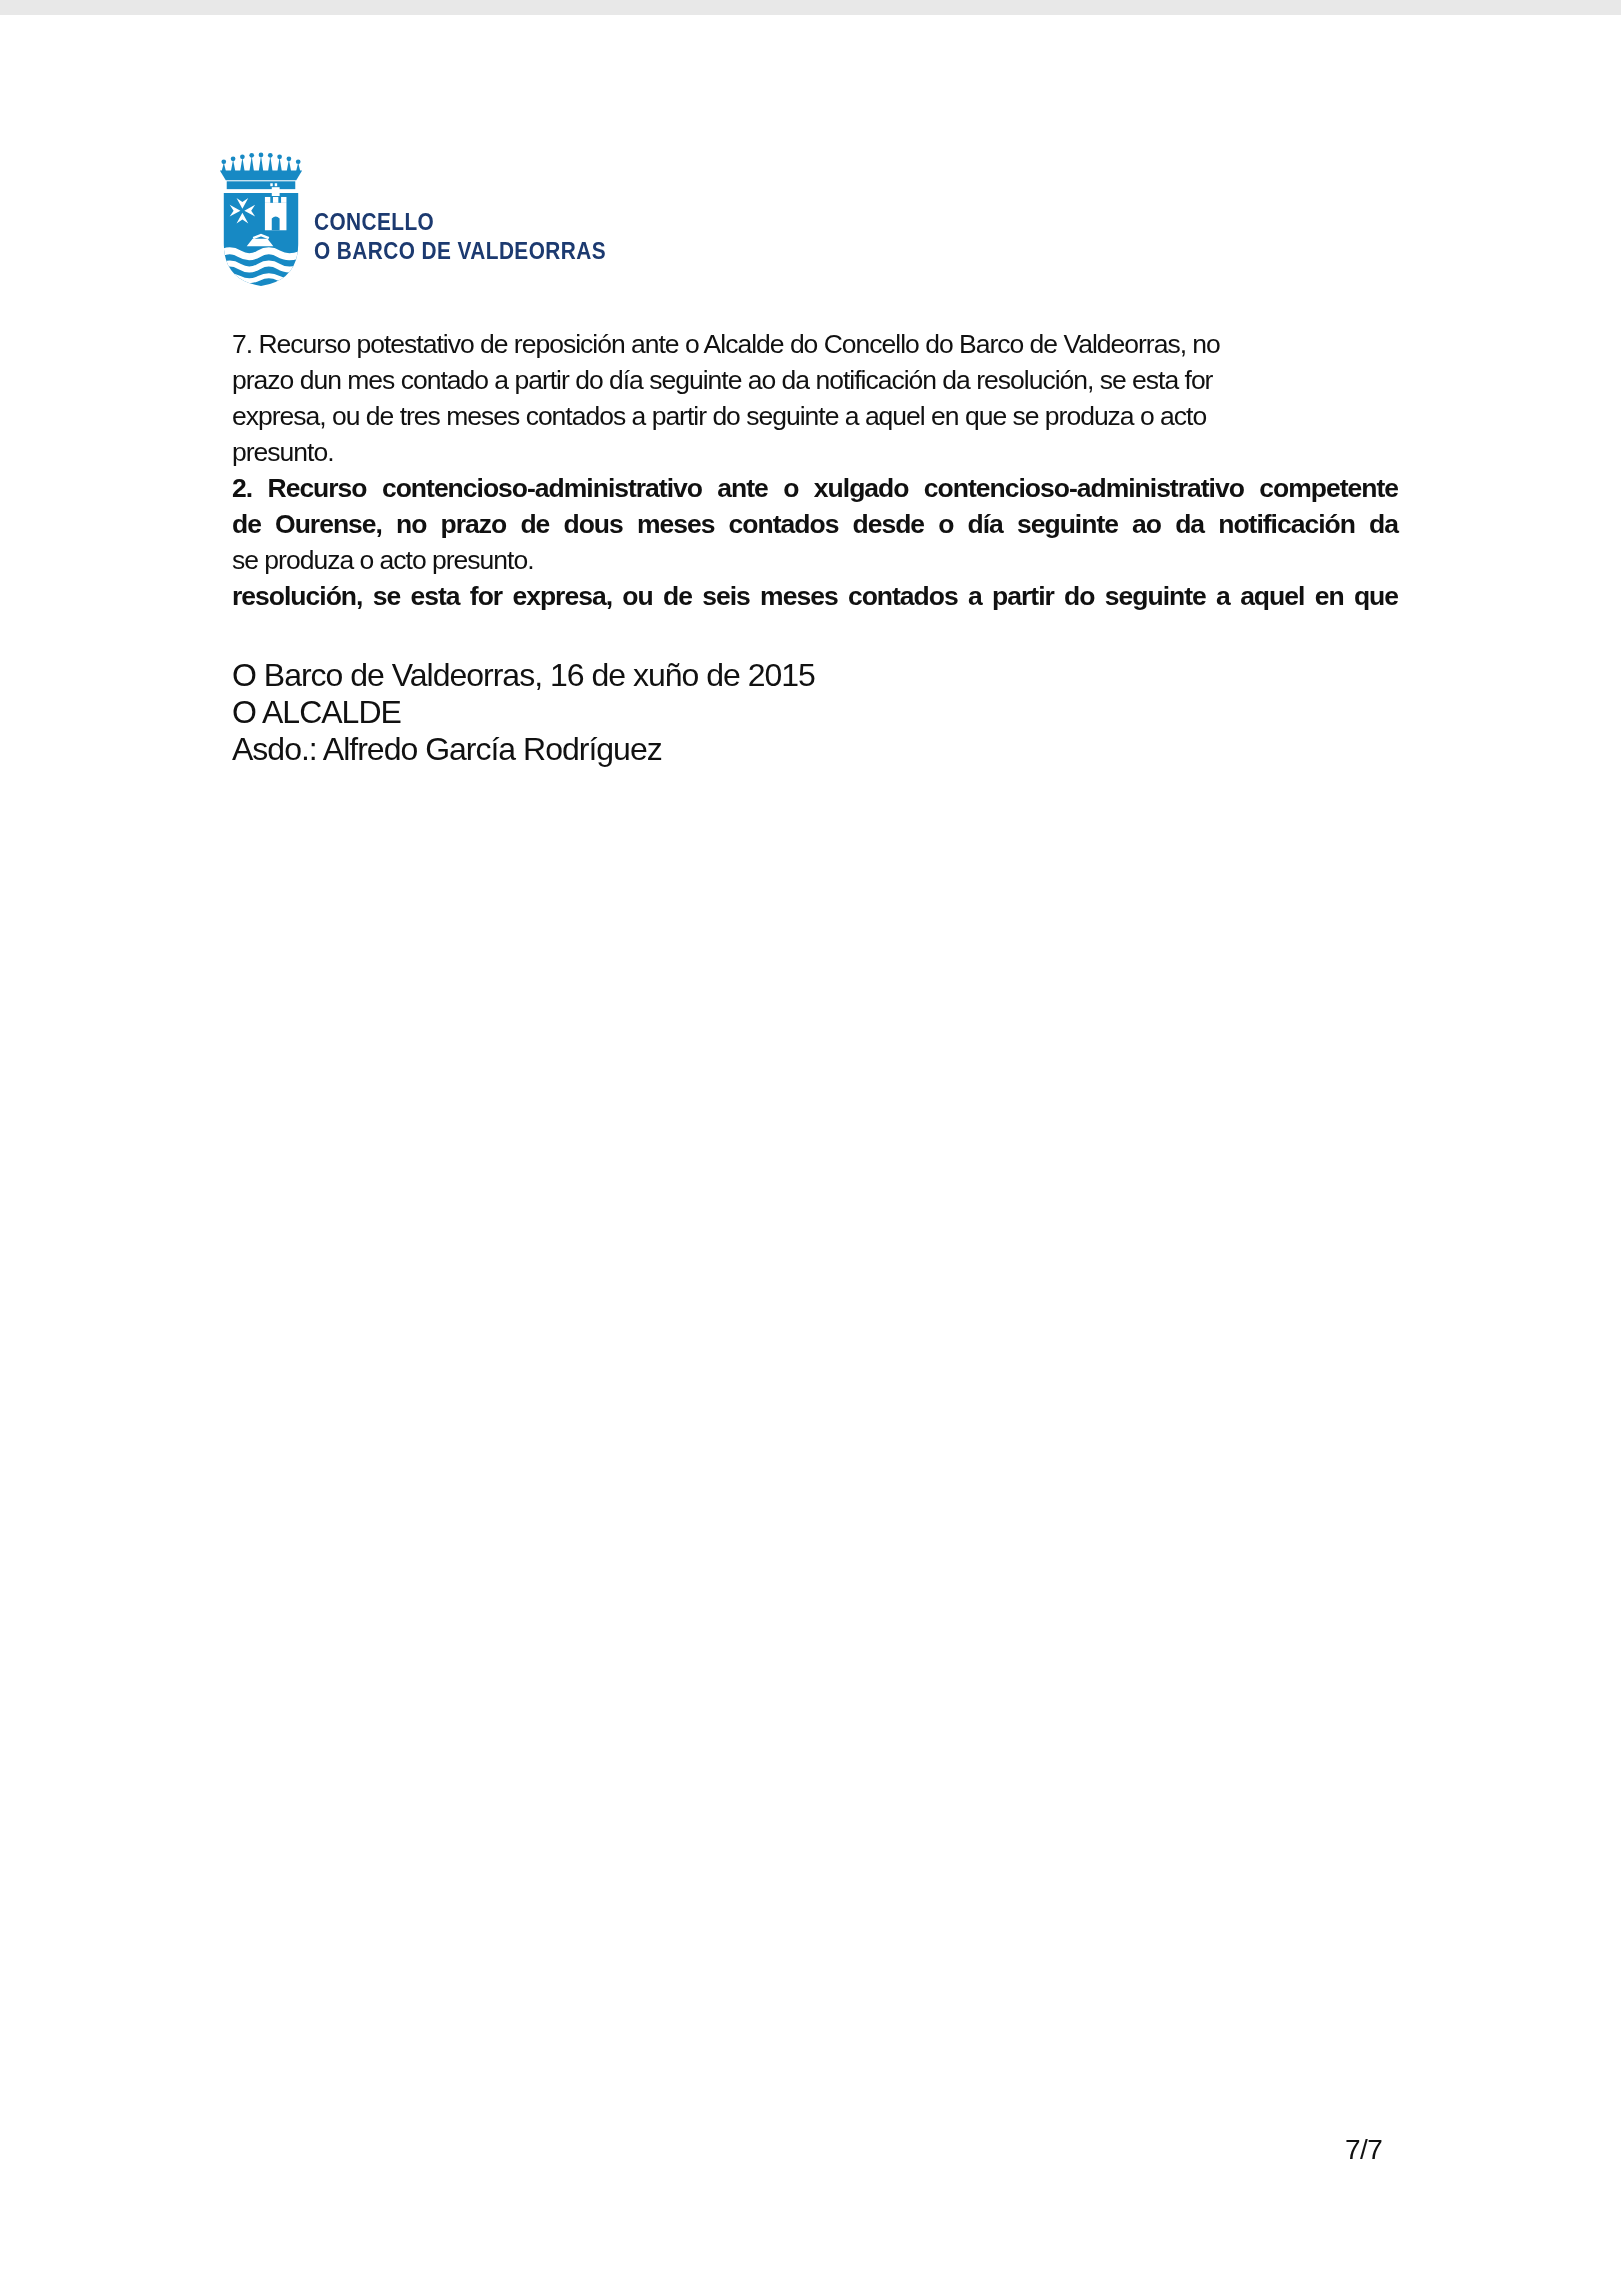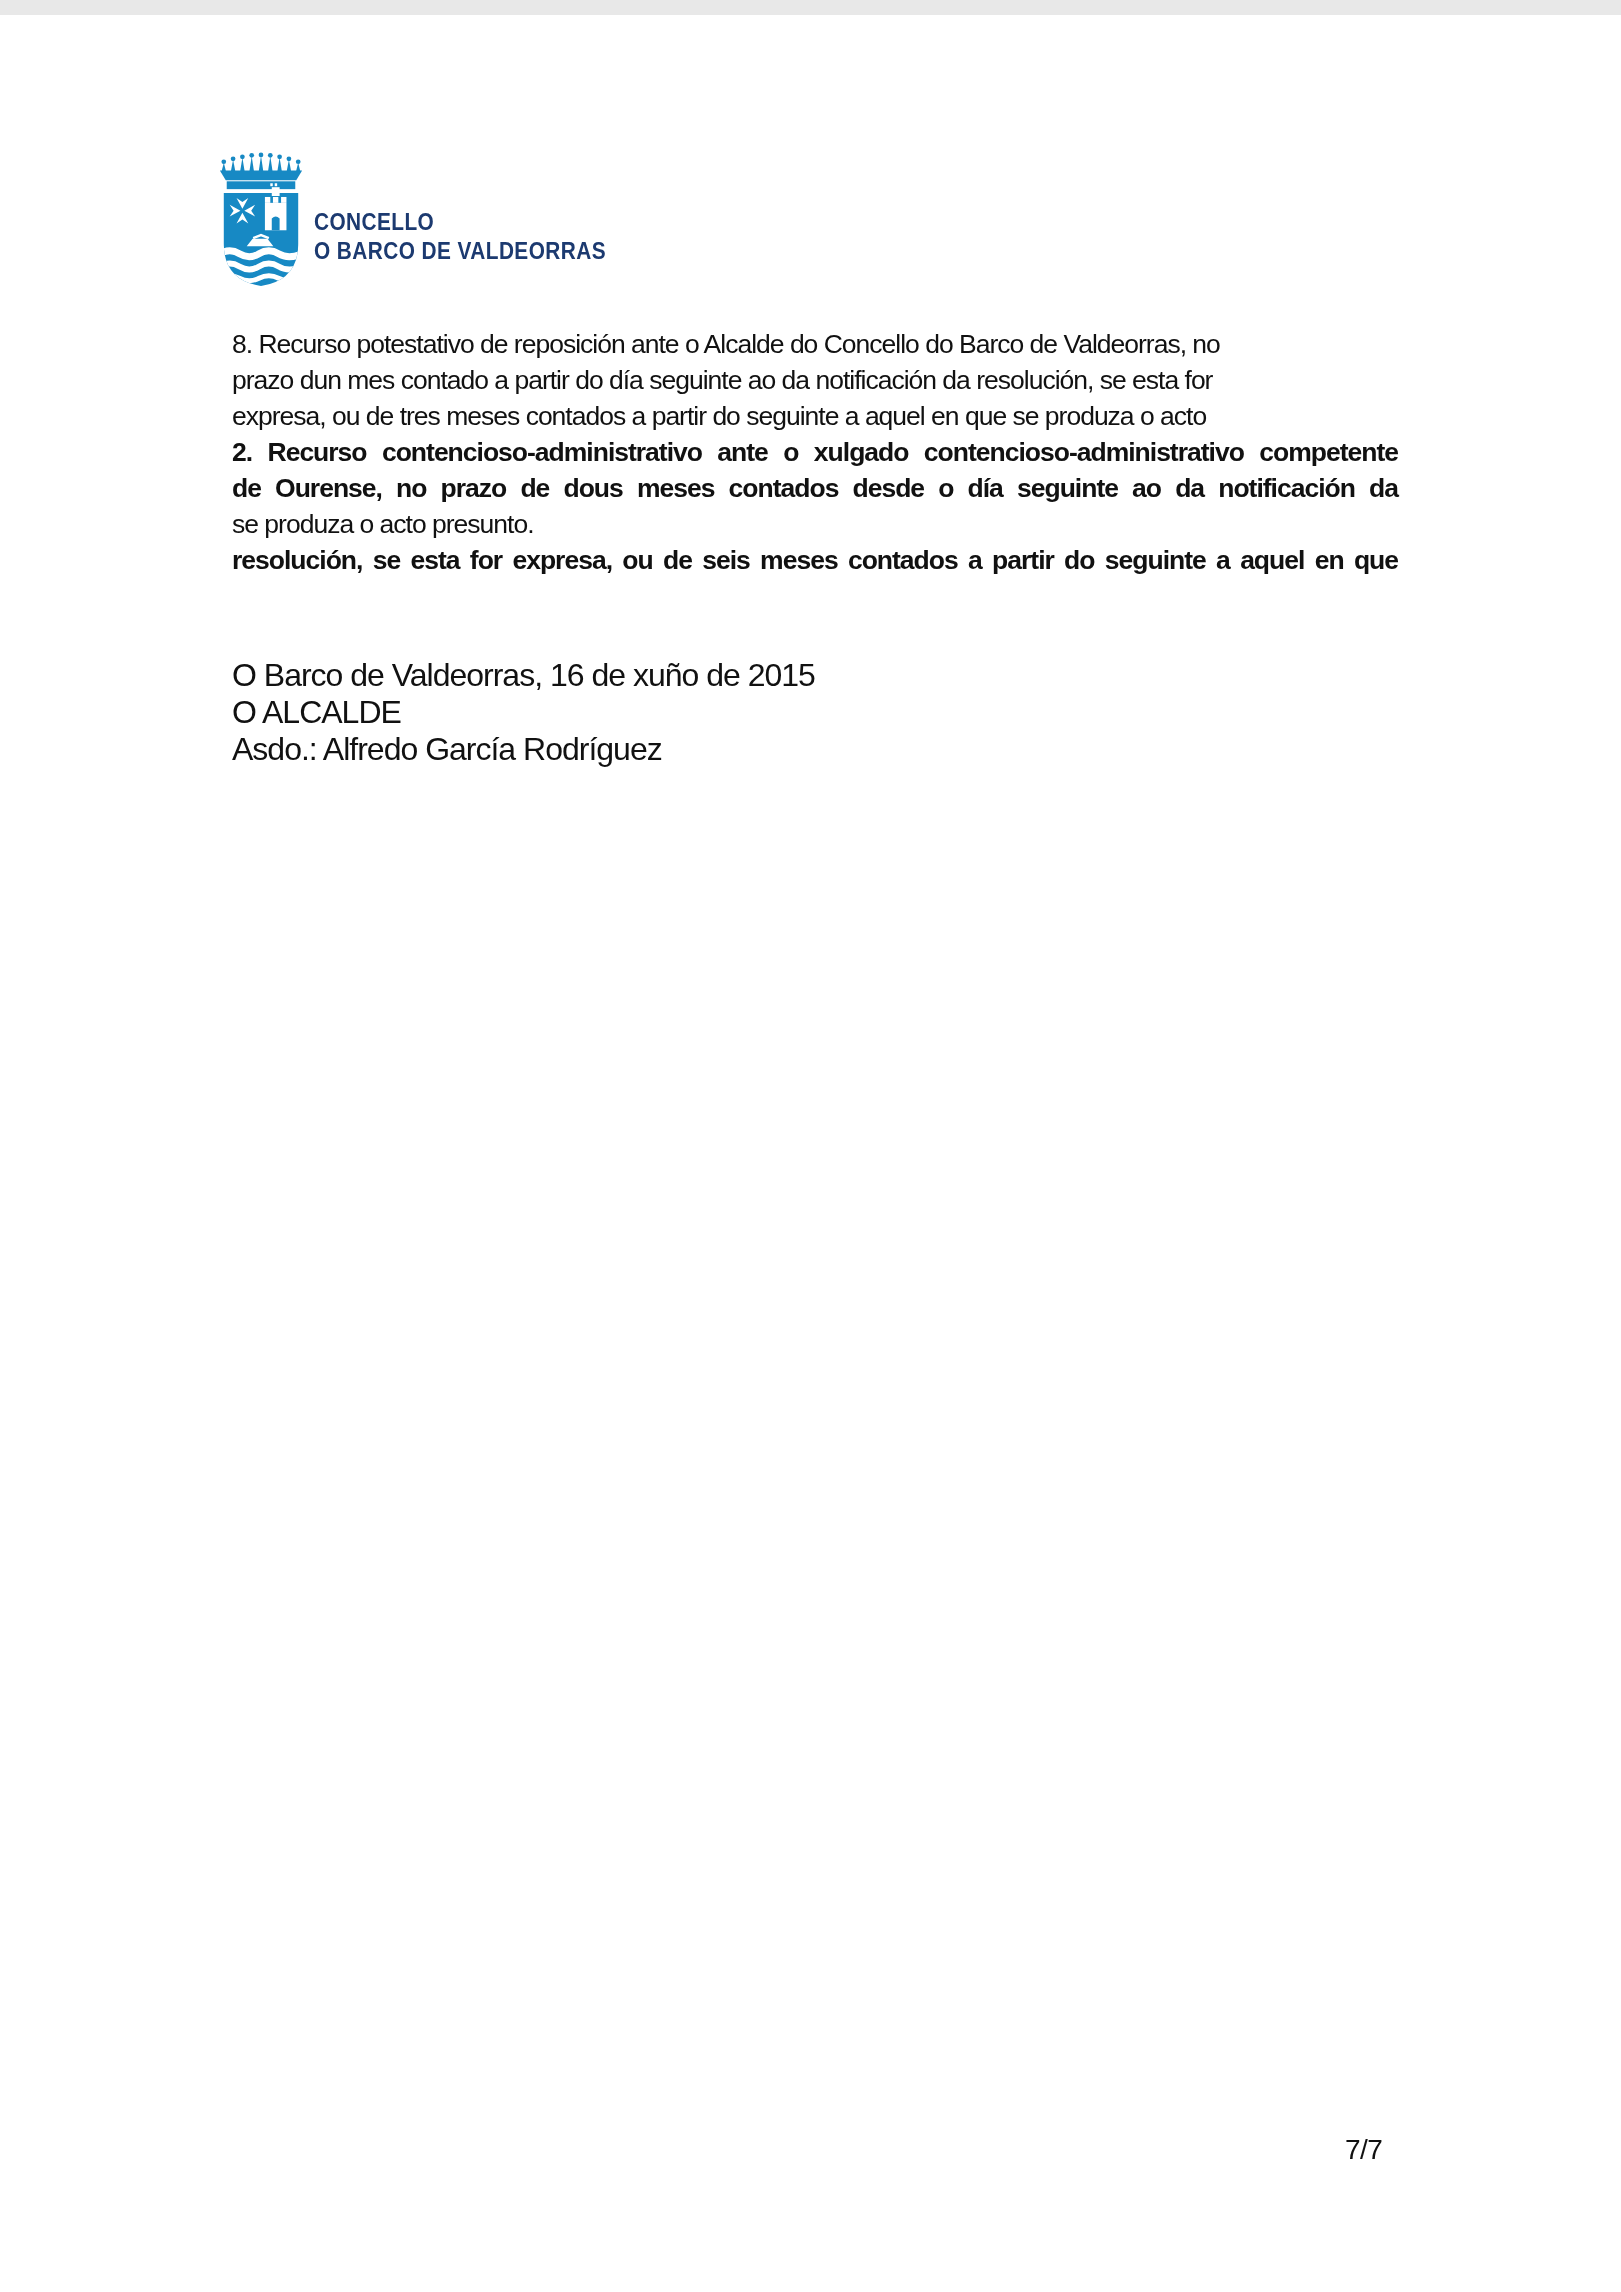--- a/index.html
+++ b/index.html
@@ -115,23 +115,24 @@
     </g>
   </svg>
 
   <div class="wordmark">
     <span class="wm-line">CONCELLO</span>
     <span class="wm-line">O BARCO DE VALDEORRAS</span>
   </div>
 
   <div class="bodytext">
     <div>
-      <div class="line">8. Recurso potestativo de reposición ante o Alcalde do Concello do Barco de Valdeorras, no</div>
+      <div class="line">7. Recurso potestativo de reposición ante o Alcalde do Concello do Barco de Valdeorras, no</div>
       <div class="line">prazo dun mes contado a partir do día seguinte ao da notificación da resolución, se esta for</div>
       <div class="line">expresa, ou de tres meses contados a partir do seguinte a aquel en que se produza o acto</div>
+      <div class="line">presunto.</div>
     </div>
     <div>
       <div class="line j">2. Recurso contencioso-administrativo ante o xulgado contencioso-administrativo competente</div>
       <div class="line j">de Ourense, no prazo de dous meses contados desde o día seguinte ao da notificación da</div>
       <div class="line">se produza o acto presunto.</div>
       <div class="line j">resolución, se esta for expresa, ou de seis meses contados a partir do seguinte a aquel en que</div>
     </div>
   </div>
 
   <div class="closing">

